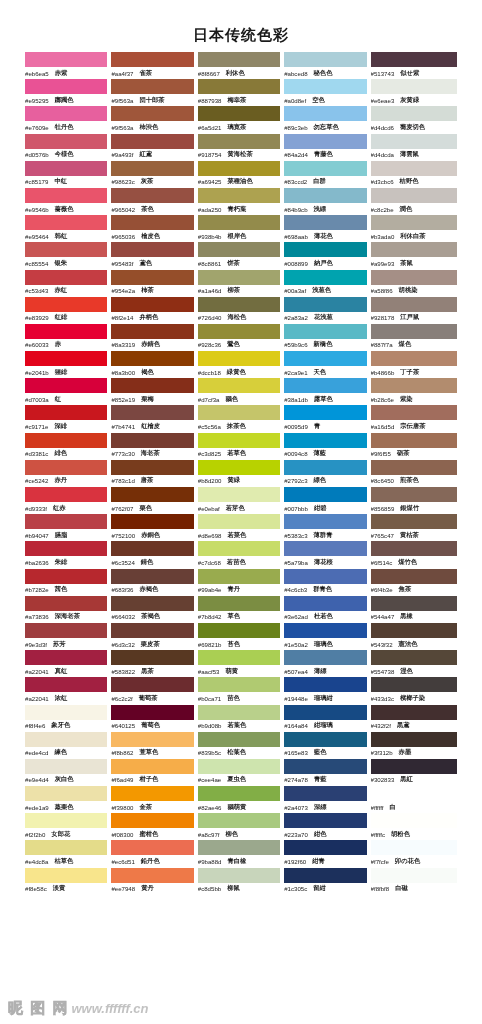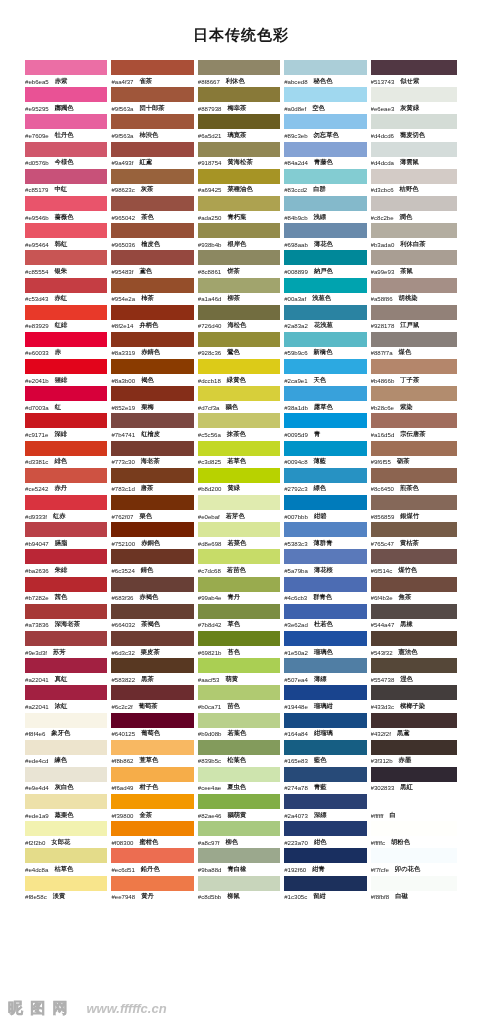--- a/index.html
+++ b/index.html
@@ -11,21 +11,21 @@
     overflow:hidden;
   }
   #page-title {
     text-align:center;
     font-size:15px;
     font-weight:bold;
     color:#1a1a1a;
     letter-spacing:1px;
     padding-top:26px;
     padding-bottom:8px;
-    height:60px;
+    height:52px;
   }
   #palette-grid {
     width:432px;
     margin:0 auto;
     display:flex;
     flex-direction:column;
   }
   .palette-row {
     display:flex;
     width:100%;
@@ -68,21 +68,21 @@
     bottom:0;
     width:482px;
     height:36px;
   }
   #brand-mark {
     position:absolute;
     left:8px;
     bottom:6px;
     display:flex;
     align-items:center;
-    gap:18px;
+    gap:3px;
   }
   #brand-logo {
     font-size:15px;
     font-weight:bold;
     color:#b9b9b9;
     letter-spacing:1px;
     -webkit-text-stroke:0.6px #b0b0b0;
     font-family:"DejaVu Sans","Liberation Sans",sans-serif;
   }
   #brand-url {
@@ -1254,15 +1254,15 @@
           <span class="hex-label">#f8fbf8</span>
           <span class="name-label">白磁</span>
         </div>
       </div>
     </div>
   </div>
 
 <div id="footer-watermark">
   <div id="brand-mark">
     <span id="brand-logo">昵 图 网</span>
-    <span id="brand-url">www.fffffc.cn</span>
+    <span id="brand-url">www.ffffff.cn</span>
   </div>
 </div>
 
 </body></html>

